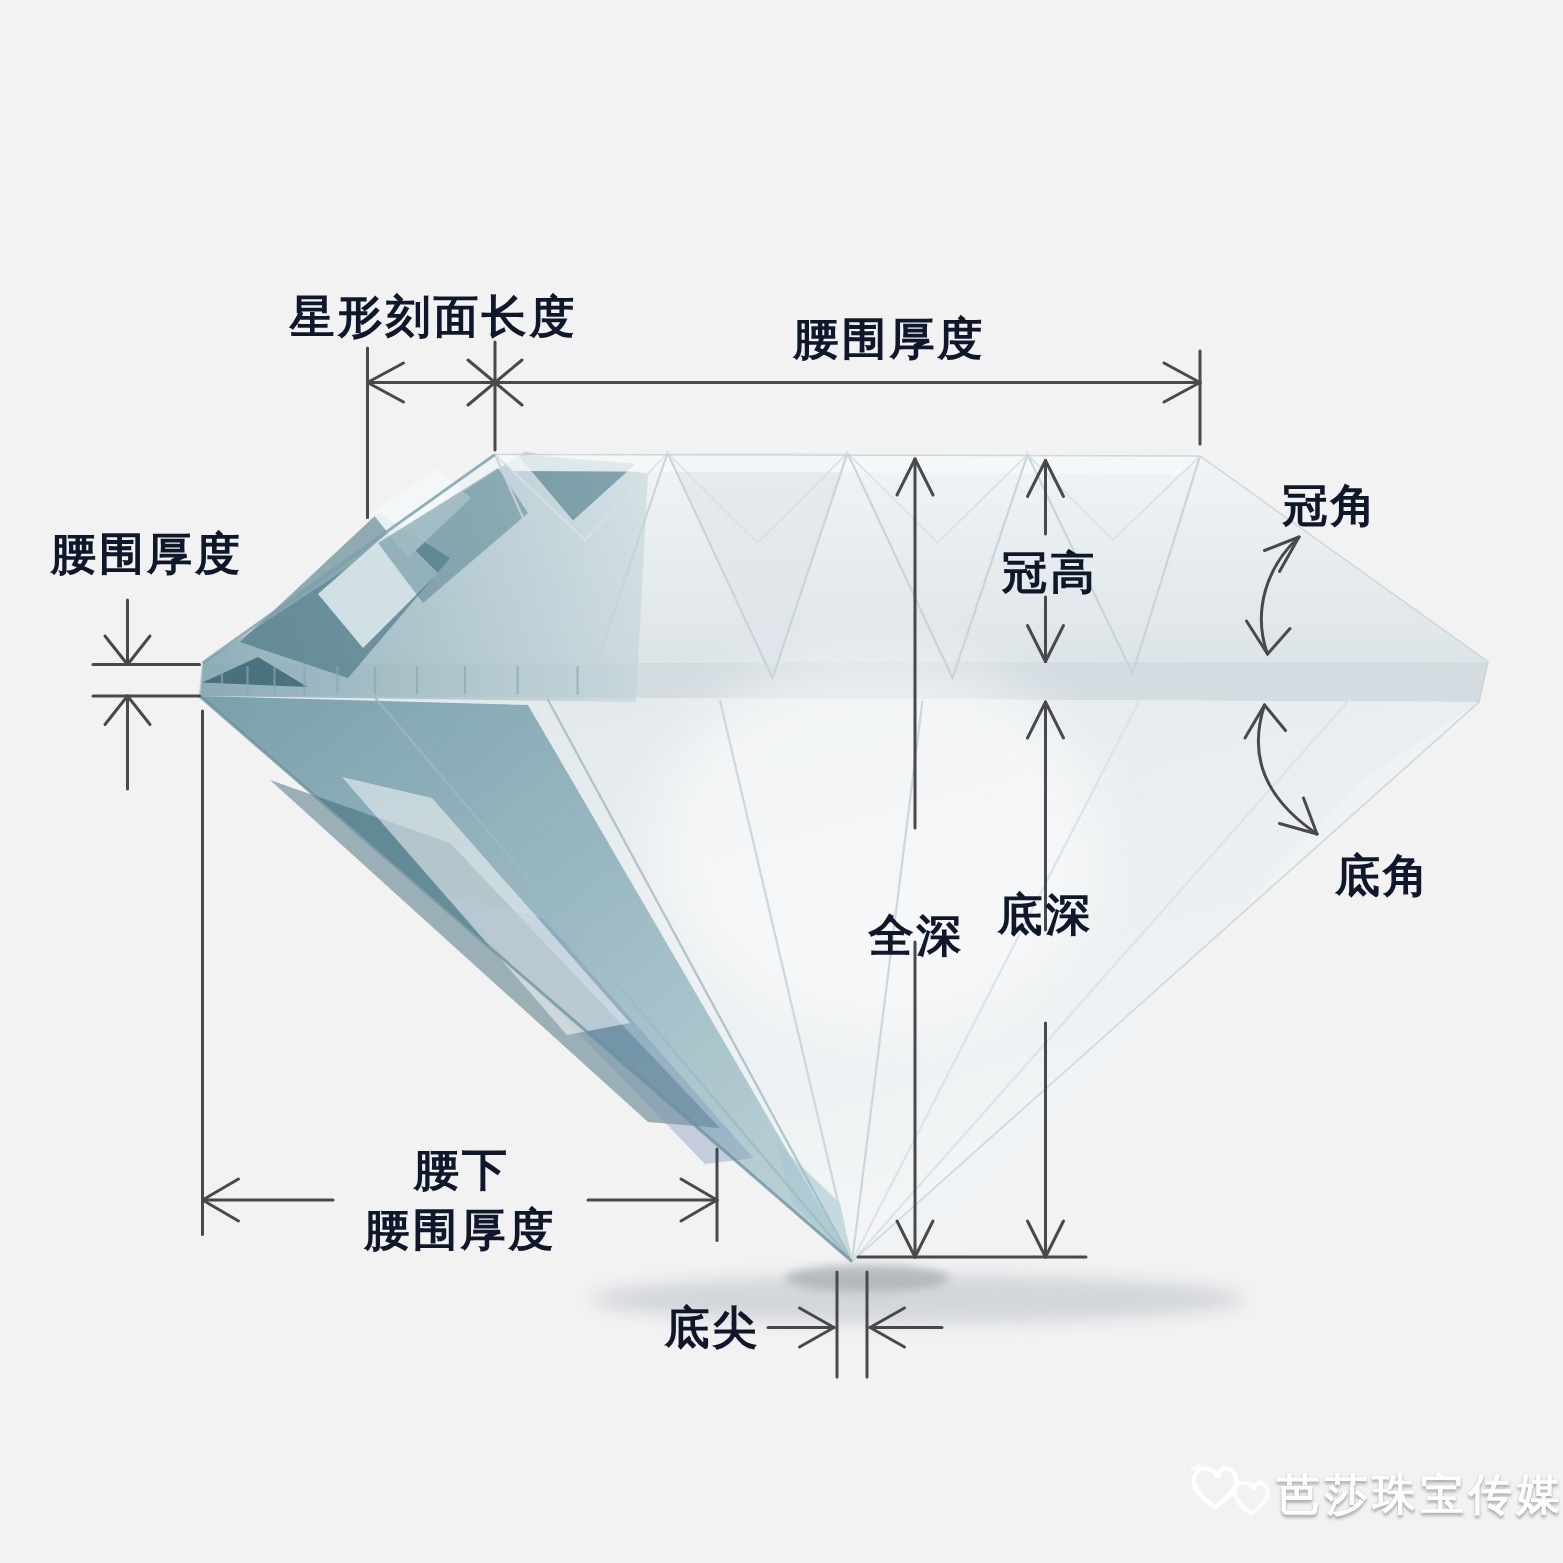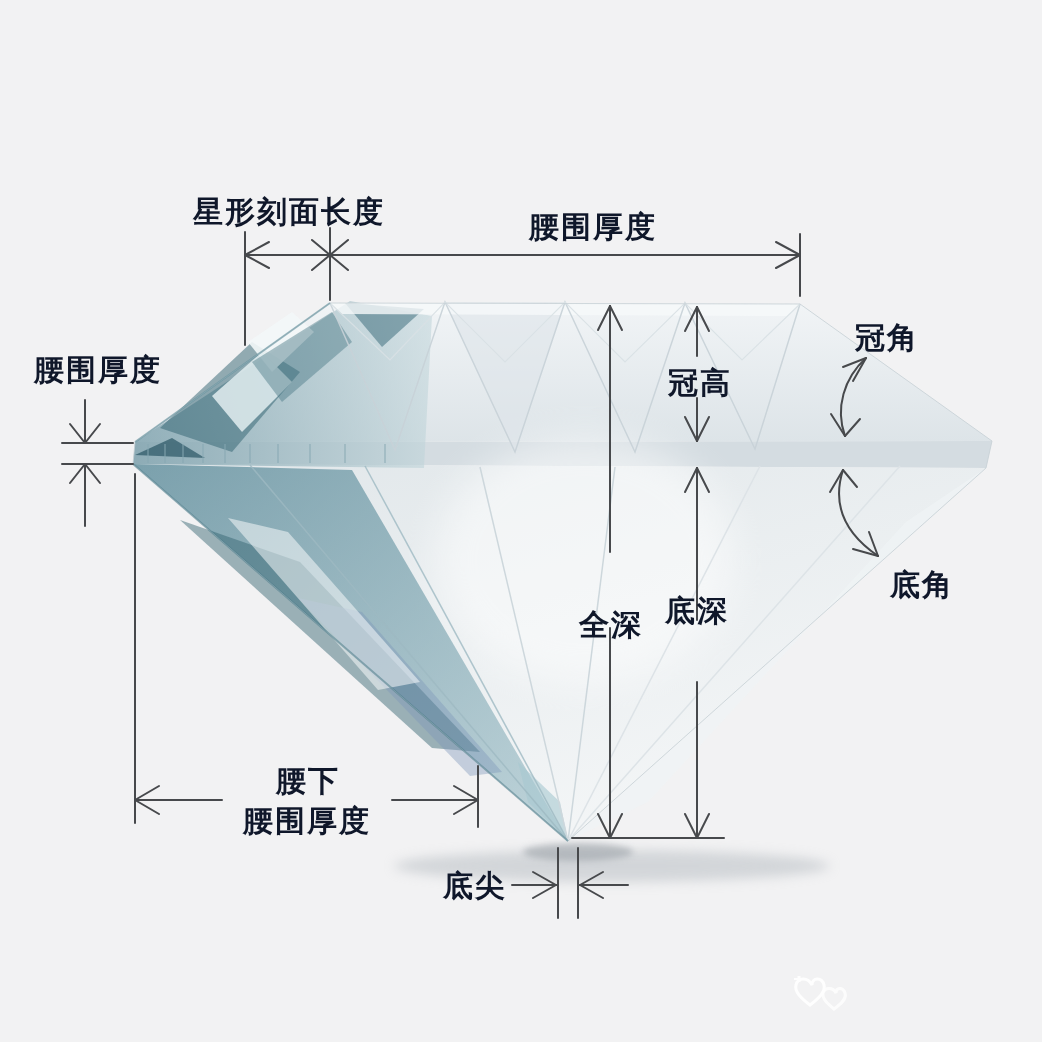--- a/index.html
+++ b/index.html
@@ -238,14 +238,15 @@
   <div class="lbl" style="left:887px;top:338px;text-align:center;">冠角</div>
   <div class="lbl" style="left:700px;top:383px;">冠高</div>
   <div class="lbl" style="left:98px;top:370px;">腰围厚度</div>
   <div class="lbl" style="left:611px;top:589px;margin-top:36px;">全深</div>
   <div class="lbl" style="left:697px;top:611px;">底深</div>
   <div class="lbl" style="left:922px;top:585px;">底角</div>
   <div class="lbl" style="left:308px;top:781px;">腰下</div>
   <div class="lbl" style="left:307px;top:821px;">腰围厚度</div>
   <div class="lbl" style="left:475px;top:886px;">底尖</div>
 
+  <div class="wm">芭莎珠宝传媒</div>
 
 </div>
 
 </body></html>

